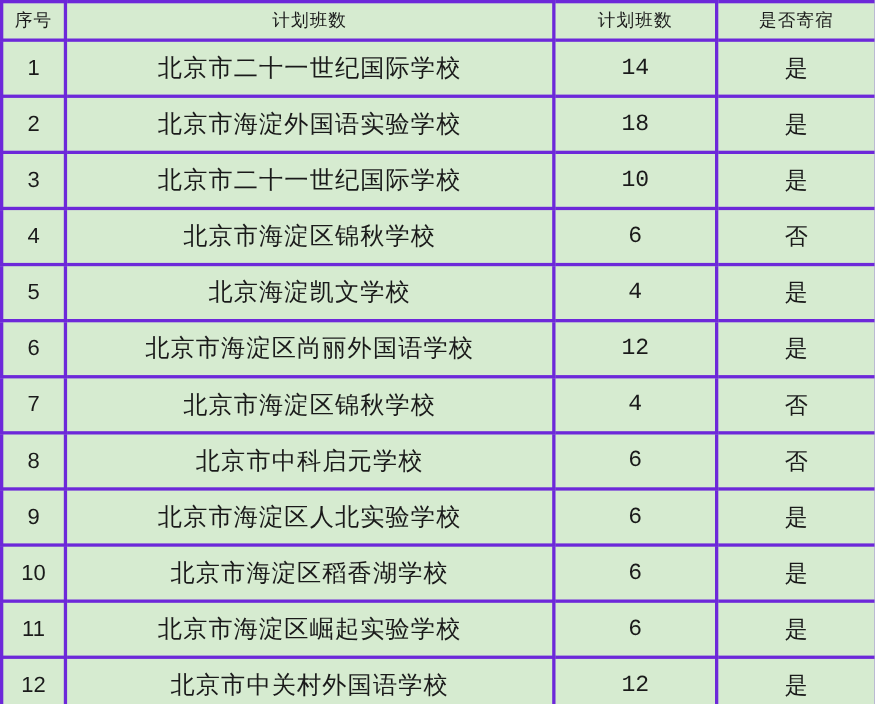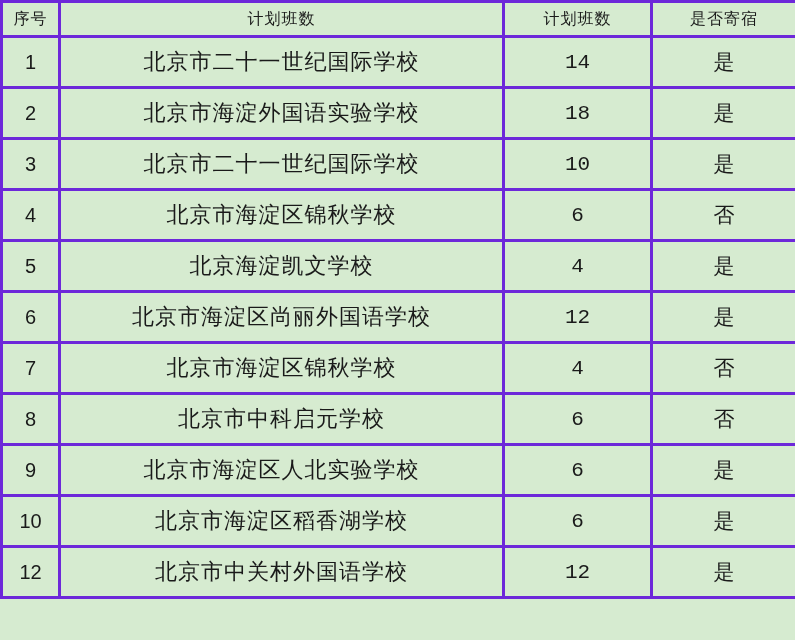--- a/index.html
+++ b/index.html
@@ -140,20 +140,26 @@
         <td class="cell-classes">6</td>
         <td class="cell-boarding">是</td>
       </tr>
       <tr>
         <td class="cell-index">10</td>
         <td class="cell-name">北京市海淀区稻香湖学校</td>
         <td class="cell-classes">6</td>
         <td class="cell-boarding">是</td>
       </tr>
       <tr>
+        <td class="cell-index">11</td>
+        <td class="cell-name">北京市海淀区崛起实验学校</td>
+        <td class="cell-classes">6</td>
+        <td class="cell-boarding">是</td>
+      </tr>
+      <tr>
         <td class="cell-index">12</td>
         <td class="cell-name">北京市中关村外国语学校</td>
         <td class="cell-classes">12</td>
         <td class="cell-boarding">是</td>
       </tr>
     </tbody>
   </table>
 </div>
 
 </body></html>

